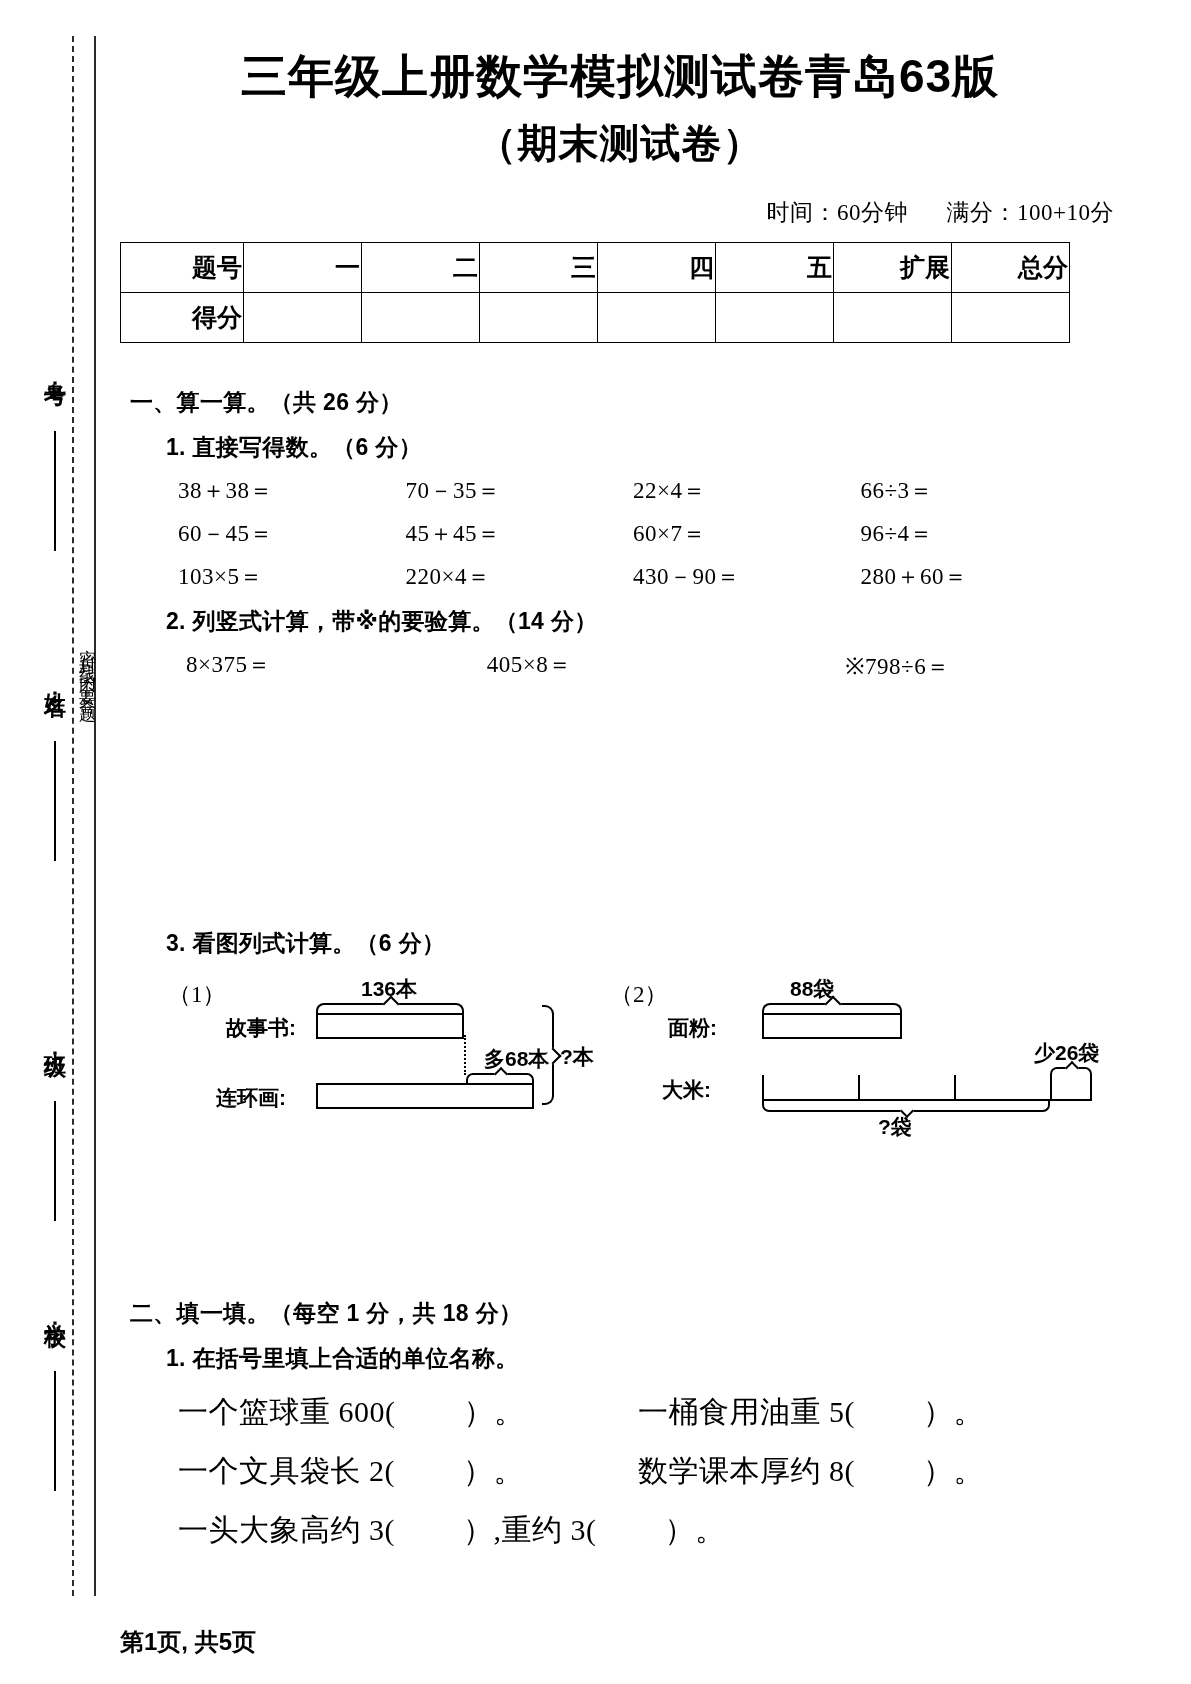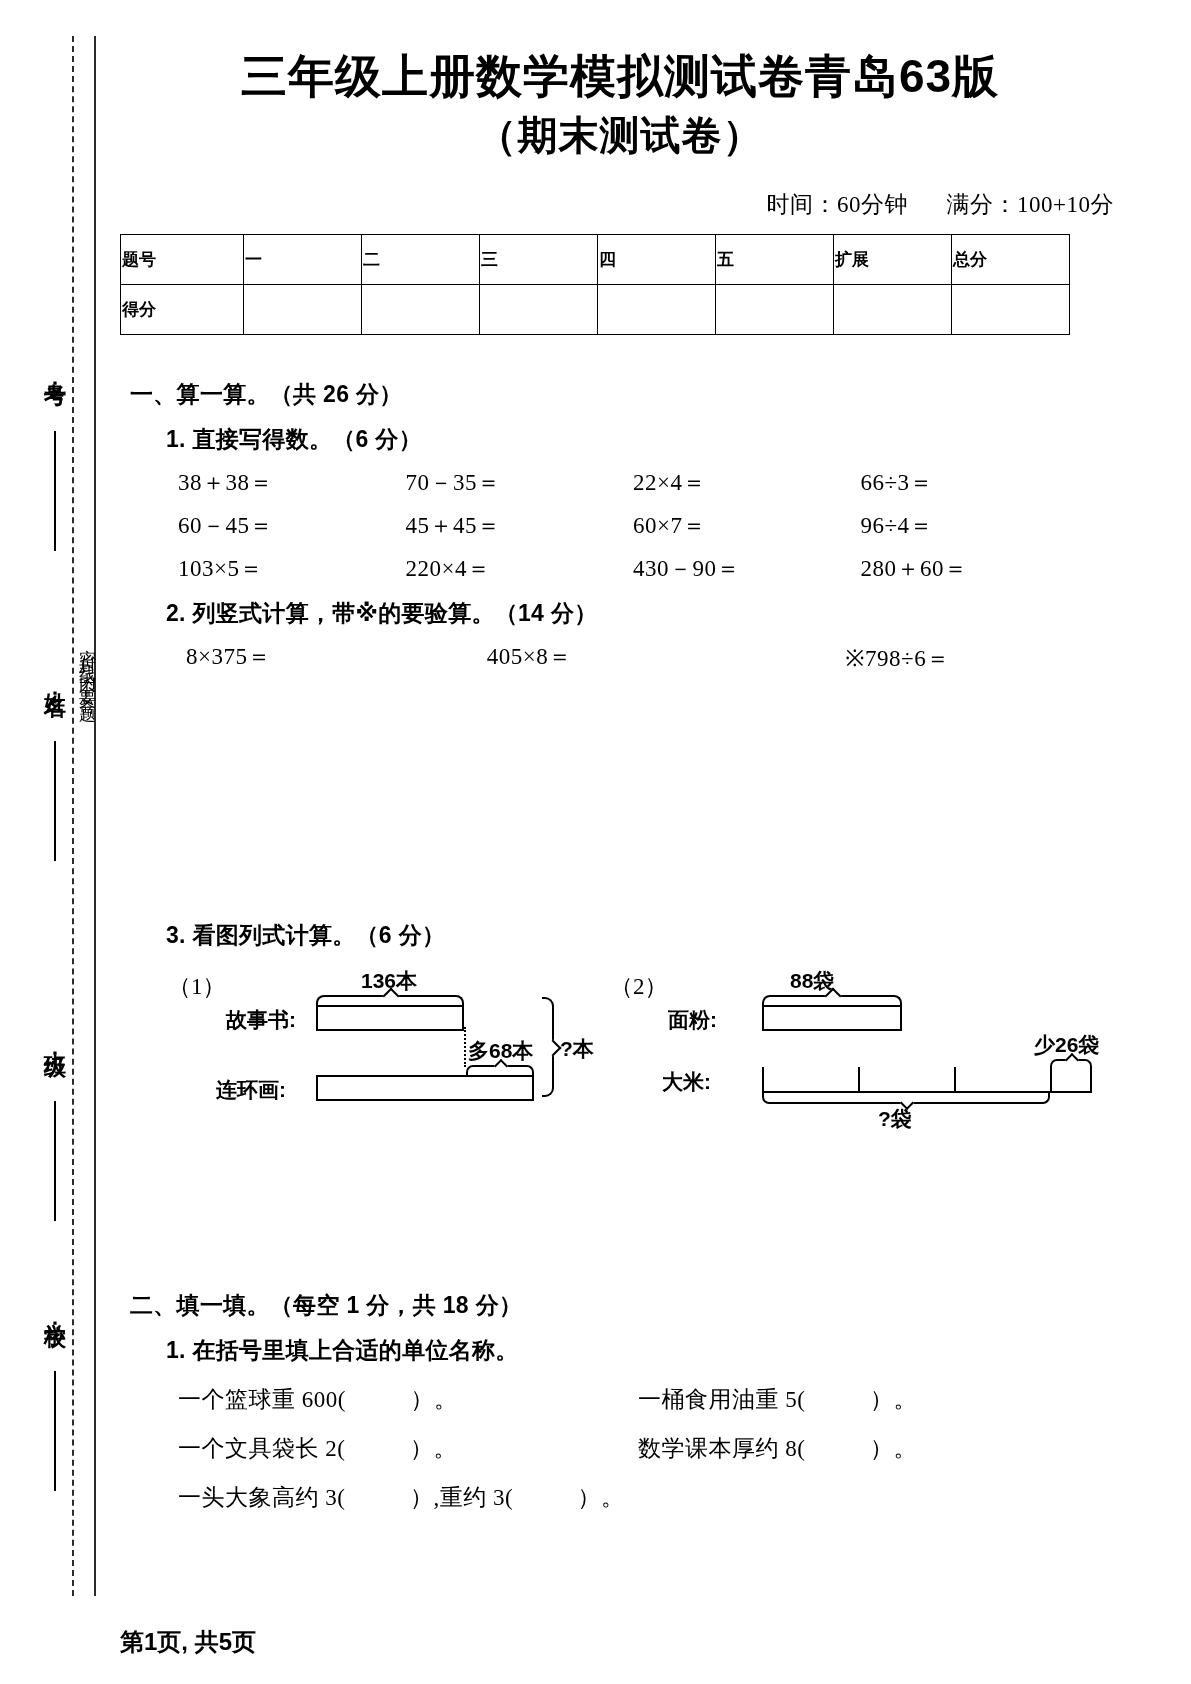--- a/index.html
+++ b/index.html
@@ -94,44 +94,44 @@
     font-family: "Liberation Sans", "DejaVu Sans", sans-serif;
     letter-spacing: 1px;
     line-height: 1.22;
   }
   #title-sub {
     text-align: center;
     font-size: 40px;
     font-weight: 700;
     font-family: "Liberation Sans", "DejaVu Sans", sans-serif;
     letter-spacing: 1px;
-    margin-top: 4px;
+    margin-top: 12px;
   }
   #exam-meta {
     text-align: right;
     font-size: 23px;
     margin-top: 26px;
     padding-right: 6px;
     letter-spacing: 0.5px;
   }
   #exam-meta .gap { display: inline-block; width: 26px; }
 
   
   #score-table {
     margin-top: 14px;
     border-collapse: collapse;
     width: 950px;
     table-layout: fixed;
   }
   #score-table td {
     border: 1.5px solid #000;
     height: 47px;
-    text-align: left;
+    text-align: right;
     vertical-align: middle;
-    font-size: 17px;
+    font-size: 25px;
     font-weight: 700;
     font-family: Liberation Serif, serif;
   }
   #score-table td.label-col { width: 120px; }
 
   
   #content { margin-top: 44px; }
 
   .section-head {
     font-size: 23px;
@@ -296,21 +296,21 @@
     position: absolute;
     width: 0;
     border-left: 2px dotted #000;
     height: 26px;
   }
 
   .fill-row {
     display: flex;
     margin: 18px 0 0 58px;
     width: 910px;
-    font-size: 23px;
+    font-size: 30px;
   }
   .fill-row .cell { width: 465px; letter-spacing: 0.5px; white-space: nowrap; }
   .fill-row .cell.second { padding-left: 10px; }
   .paren-gap { display: inline-block; width: 52px; }
 
   #footer {
     position: absolute;
     left: 0;
     top: 1626px;
     width: 1000px;
@@ -429,21 +429,21 @@
         <span class="diagram-index">（1）</span>
 
         <span class="bar-label" style="left:58px; top:41px;">故事书:</span>
 
         <span class="brace-value" style="left:193px; top:2px;">136本</span>
         <span class="brace-top" style="left:148px; top:30px; width:148px;"></span>
         <span class="bar-box" style="left:148px; top:40px; width:148px;"></span>
 
         <span class="dash-v" style="left:296px; top:62px; height:40px;"></span>
 
-        <span class="brace-value" style="left:300px; top:72px;">多68本</span>
+        <span class="brace-value" style="left:316px; top:72px;">多68本</span>
 
         <span class="brace-small" style="left:298px; top:100px; width:68px;"></span>
 
         <span class="bar-label" style="left:48px; top:111px;">连环画:</span>
         <span class="bar-box" style="left:148px; top:110px; width:218px;"></span>
 
         <span class="brace-right" style="left:374px; top:32px; height:100px;"></span>
         <span class="brace-value" style="left:392px; top:70px;">?本</span>
       </div>
 

